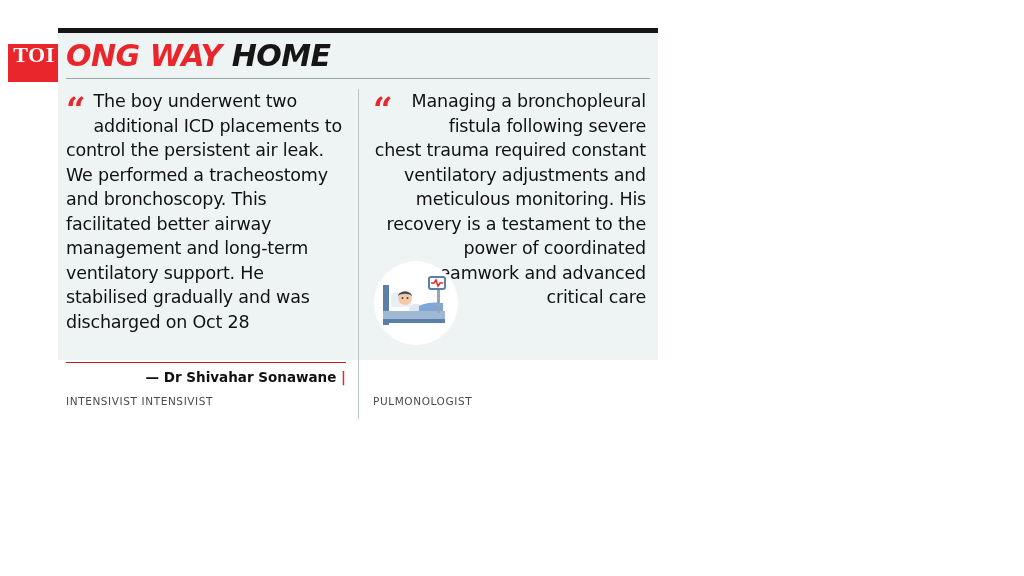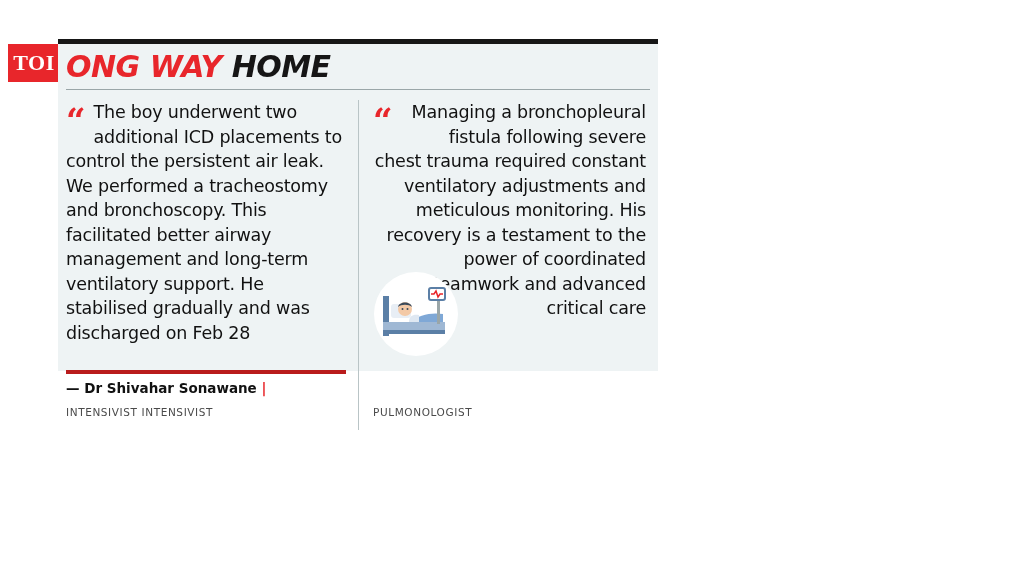--- a/index.html
+++ b/index.html
@@ -21,37 +21,36 @@
 
   
   .toi-logo {
     position: absolute;
     left: 8px;
     top: 44px;
     width: 52px;
     height: 38px;
     background: #e8262b;
     display: flex;
-    align-items: center;
     justify-content: center;
   }
   .toi-logo span {
     color: #ffffff;
     font-family: "Liberation Serif", serif;
     font-weight: bold;
     font-size: 22px;
     letter-spacing: 0.5px;
     line-height: 1;
   }
 
   
   .card {
     position: absolute;
     left: 58px;
-    top: 39px;
+    top: 28px;
     width: 600px;
     height: 332px;
     background: #eef3f4;
     border-top: 5px solid #161616;
     box-sizing: border-box;
   }
 
   .headline {
     margin: 6px 0 0 8px;
     font-family: "DejaVu Sans", sans-serif;
@@ -111,23 +110,24 @@
   .col.right .quote-text { text-align: right; }
 
   .attrib {
     position: absolute;
     bottom: 34px;
     left: 0;
     font-family: "DejaVu Sans", sans-serif;
     font-weight: bold;
     font-size: 13.5px;
     color: #111111;
-    border-top: 4px solid #b91c1c;
+    border-top: 1px solid #b91c1c;
     padding-top: 6px;
     width: calc(100% - 12px);
+    text-align: right;
   }
   .col.right .attrib { left: 14px; width: calc(100% - 18px); }
   .attrib .bar { color: #e8262b; font-weight: bold; }
 
   .role {
     position: absolute;
     bottom: 12px;
     left: 0;
     font-family: "DejaVu Sans", sans-serif;
     font-size: 10.5px;
@@ -167,21 +167,21 @@
       <span class="hl-red">ONG WAY</span>
       <span class="hl-dark">HOME</span>
     </div>
 
     <div class="rule"></div>
 
     <div class="columns">
 
       <div class="col left">
         <span class="quotemark">“</span>
-        <div class="quote-text">The boy underwent two additional ICD placements to control the persistent air leak. We performed a tracheostomy  and bronchoscopy. This facilitated better airway management and long-term ventilatory support. He stabilised gradually and was discharged on Feb 28</div>
+        <div class="quote-text">The boy underwent two additional ICD placements to control the persistent air leak. We performed a tracheostomy  and bronchoscopy. This facilitated better airway management and long-term ventilatory support. He stabilised gradually and was discharged on Oct 28</div>
         <div class="attrib">
           <span>— Dr Shivahar Sonawane</span>
           <span class="bar">|</span>
         </div>
         <div class="role">INTENSIVIST INTENSIVIST</div>
       </div>
 
       <div class="col right">
         <span class="quotemark">“</span>
         <div class="quote-text">Managing a bronchopleural fistula following severe chest trauma required constant ventilatory adjustments and meticulous monitoring. His recovery is a testament to the power of coordinated teamwork and advanced critical care</div>

